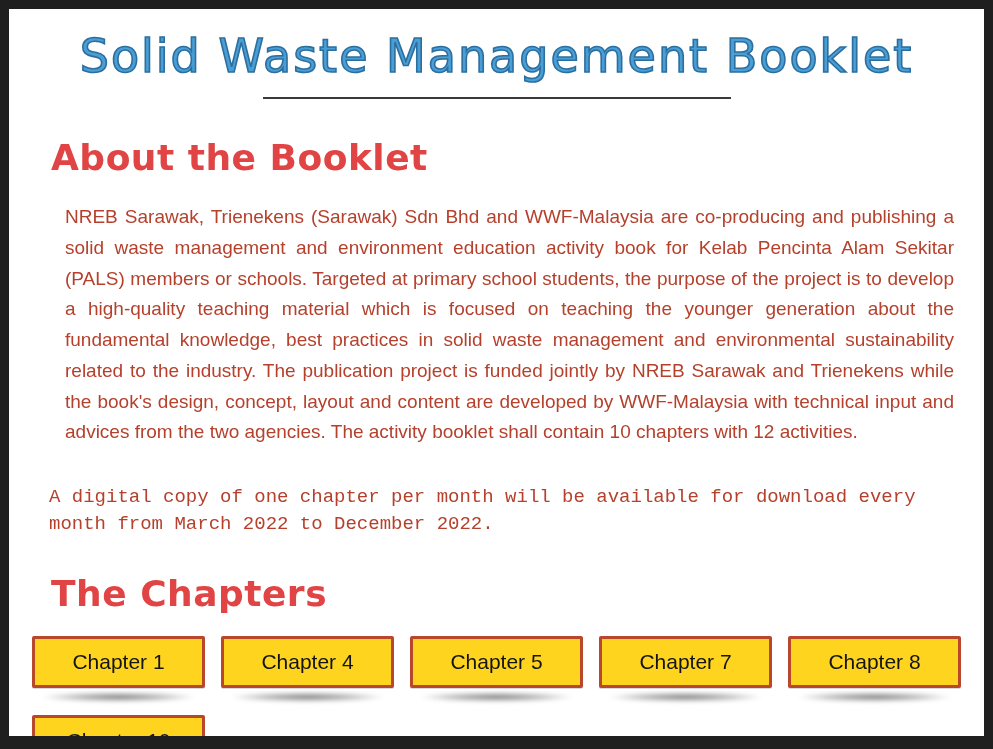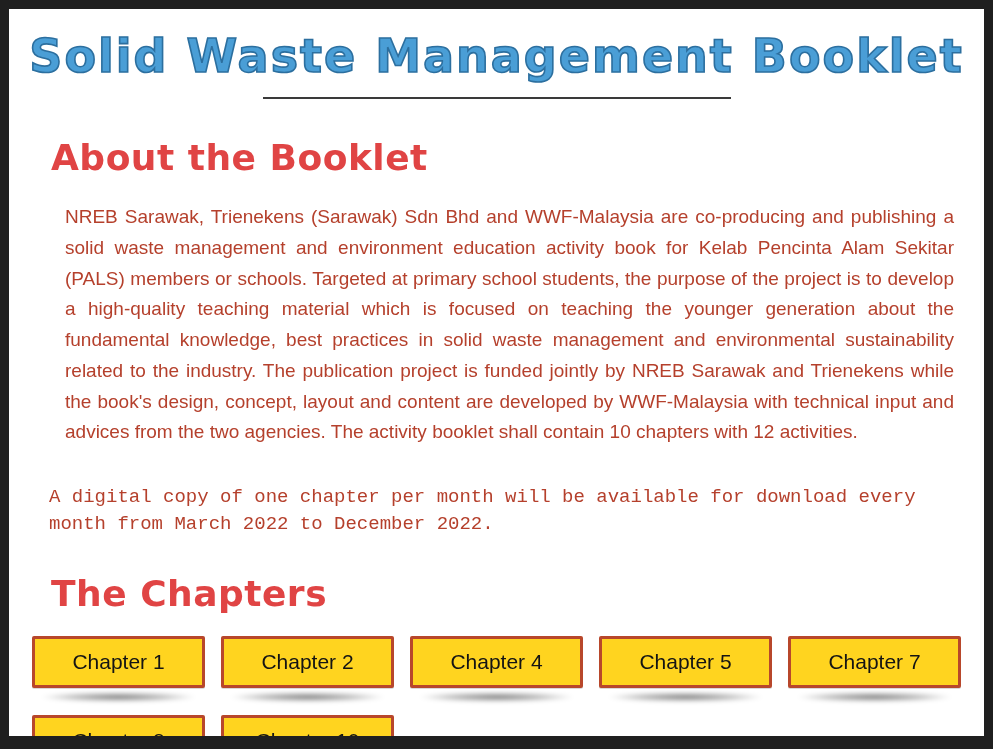--- a/index.html
+++ b/index.html
@@ -22,21 +22,21 @@
     width: 100%;
     height: 100%;
     background: #ffffff;
     box-sizing: border-box;
     overflow: hidden;
   }
   .page-title {
     margin: 20px 10px 14px 10px;
     text-align: center;
     font-size: 46px;
-    font-weight: 700;
+    font-weight: 400;
     letter-spacing: 2px;
     color: #4a9ed6;
     -webkit-text-stroke: 1.6px #2c6f9f;
     font-family: "DejaVu Sans", "Liberation Sans", sans-serif;
   }
   .title-underline {
     width: 468px;
     height: 0;
     border-top: 2px solid #3a3a3a;
     margin: 14px auto 0 auto;
@@ -115,21 +115,20 @@
     <h2 class="section-heading">About the Booklet</h2>
 
     <p class="about-paragraph">NREB Sarawak, Trienekens (Sarawak) Sdn Bhd and WWF-Malaysia are co-producing and publishing a solid waste management and environment education activity book for Kelab Pencinta Alam Sekitar (PALS) members or schools. Targeted at primary school students, the purpose of the project is to develop a high-quality teaching material which is focused on teaching the younger generation about the fundamental knowledge, best practices in solid waste management and environmental sustainability related to the industry. The publication project is funded jointly by NREB Sarawak and Trienekens while the book's design, concept, layout and content are developed by WWF-Malaysia with technical input and advices from the two agencies. The activity booklet shall contain 10 chapters with 12 activities.</p>
 
     <p class="availability-note">A digital copy of one chapter per month will be available for download every month from March 2022 to December 2022.</p>
 
     <h2 class="section-heading chapters-heading">The Chapters</h2>
 
     <div class="chapter-grid">
       <div class="chapter-btn">Chapter 1</div>
-      <div class="chapter-btn">Chapter 2</div>
       <div class="chapter-btn">Chapter 4</div>
       <div class="chapter-btn">Chapter 5</div>
       <div class="chapter-btn">Chapter 7</div>
       <div class="chapter-btn">Chapter 8</div>
       <div class="chapter-btn">Chapter 10</div>
     </div>
 
   </div>
 </div>
 

